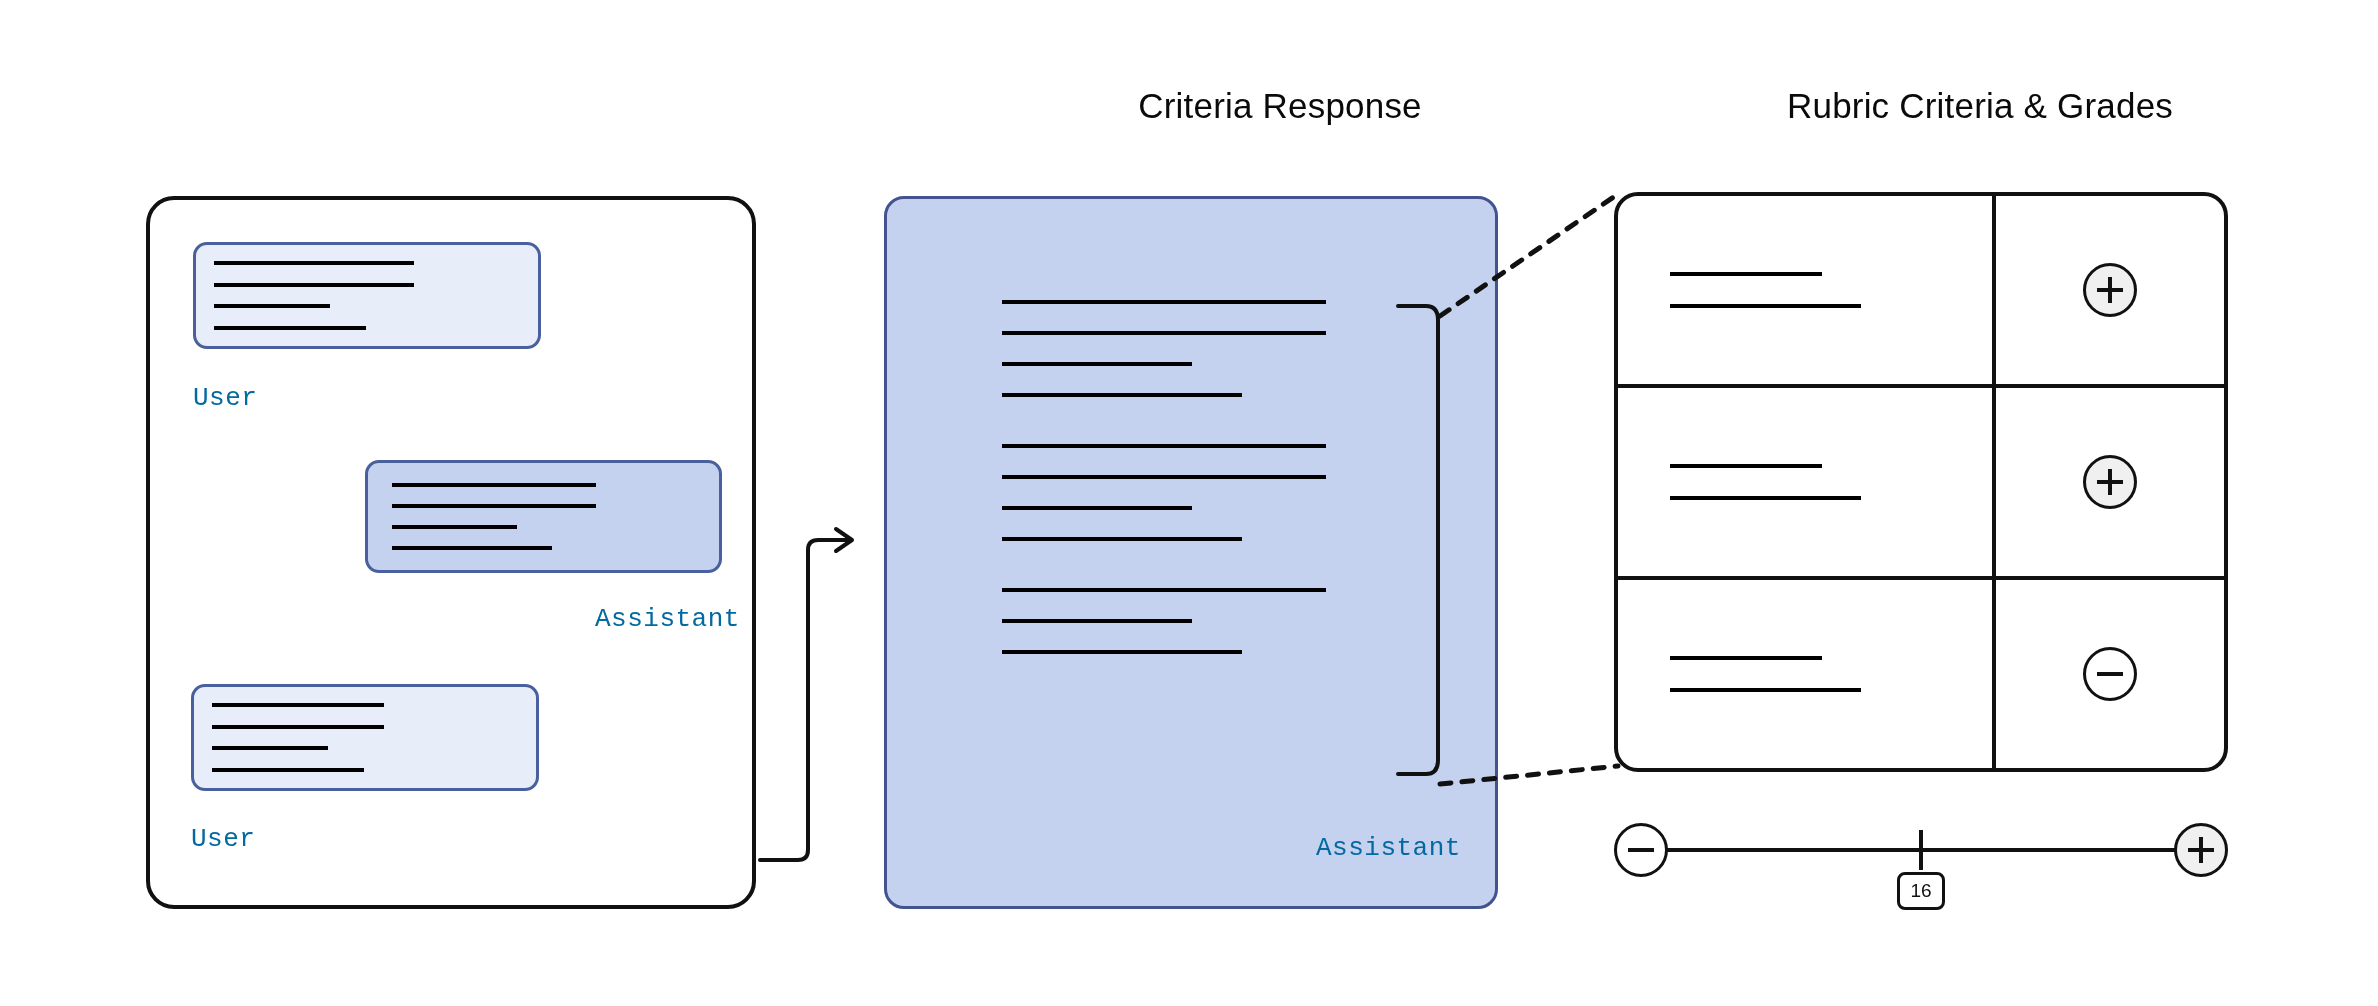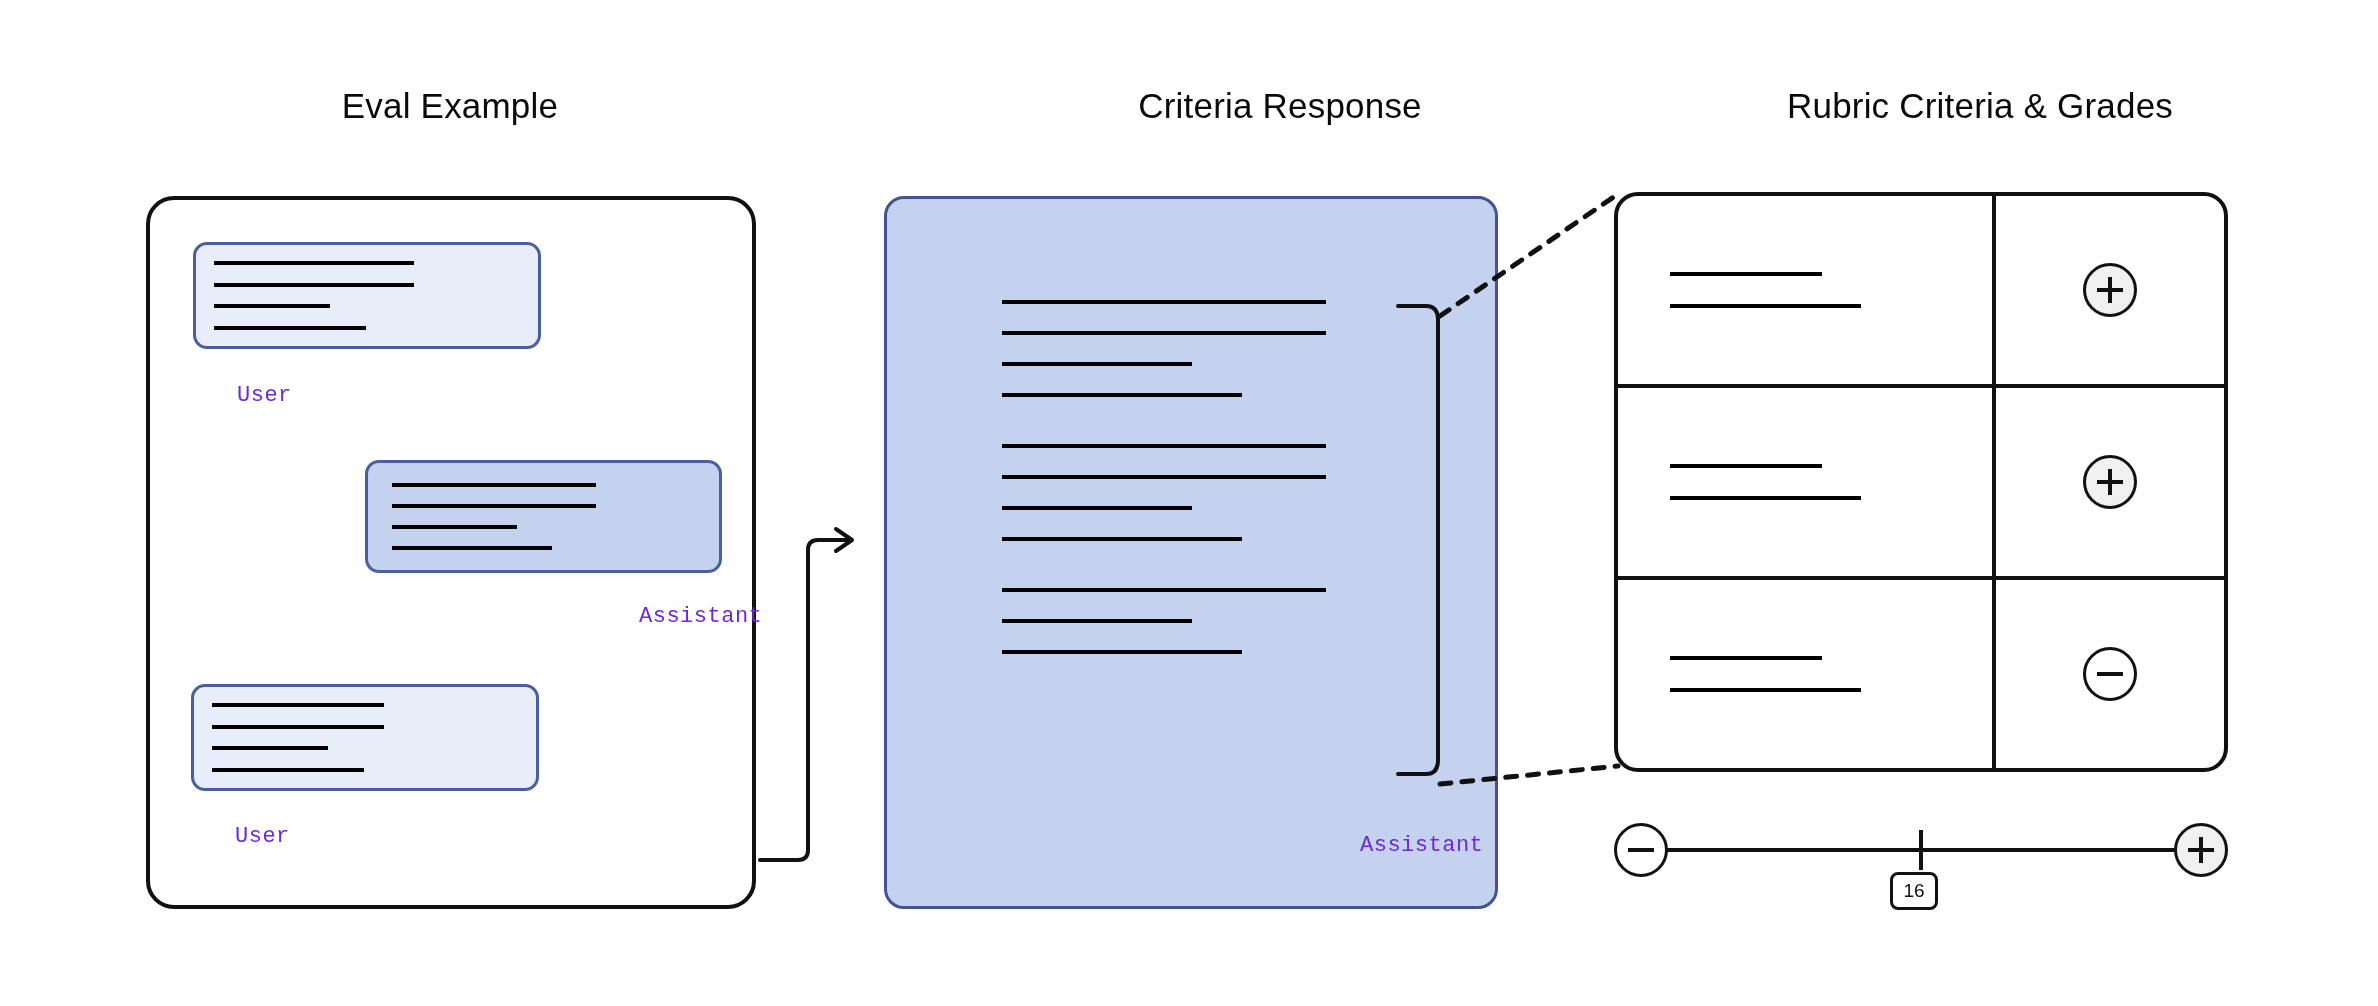--- a/index.html
+++ b/index.html
@@ -85,25 +85,24 @@
   }
   .rule {
     height: 4px;
     background: #000000;
     border-radius: 0px;
   }
 
   .role-label {
     position: absolute;
     font-family: "Liberation Mono", "DejaVu Sans Mono", monospace;
-    font-size: 22px;
-    color: #6d28d9;
+    font-size: 26px;
+    color: #0369a1;
     white-space: nowrap;
     letter-spacing: 0.5px;
-    margin-left: 44px;
   }
 
   
   #bubble-user-1 { left: 193px; top: 242px; width: 348px; height: 107px; }
   #label-user-1  { left: 193px; top: 383px; }
 
   
   #bubble-assistant-1 { left: 365px; top: 460px; width: 357px; height: 113px; }
   #label-assistant-1  { left: 595px; top: 604px; }
 
@@ -251,42 +250,41 @@
   .slider-tick {
     position: absolute;
     left: 305px;
     top: 20px;
     width: 4px;
     height: 40px;
     background: #111111;
   }
   .slider-value-box {
     position: absolute;
-    left: 276px;
+    left: 283px;
     top: 62px;
     width: 48px;
     height: 38px;
     border: 3px solid #111111;
     border-radius: 8px;
     box-sizing: border-box;
     background: #ffffff;
     display: flex;
     align-items: center;
     justify-content: center;
     font-family: "Liberation Sans", sans-serif;
     font-size: 19px;
     color: #111111;
   }
 </style>
 </head>
 <body>
 
 <div class="stage">
 
-  <div class="col-title" id="title-eval">Eval Example</div>
 
   <div class="col-title" id="title-candidate">Criteria Response</div>
 
   <div class="col-title" id="title-rubric">Rubric Criteria &amp; Grades</div>
 
   <div class="panel-eval"></div>
 
   <div class="bubble user" id="bubble-user-1">
     <div class="lines">
       <div class="rule" style="width:200px;margin:0 0 0 18px;"></div>

